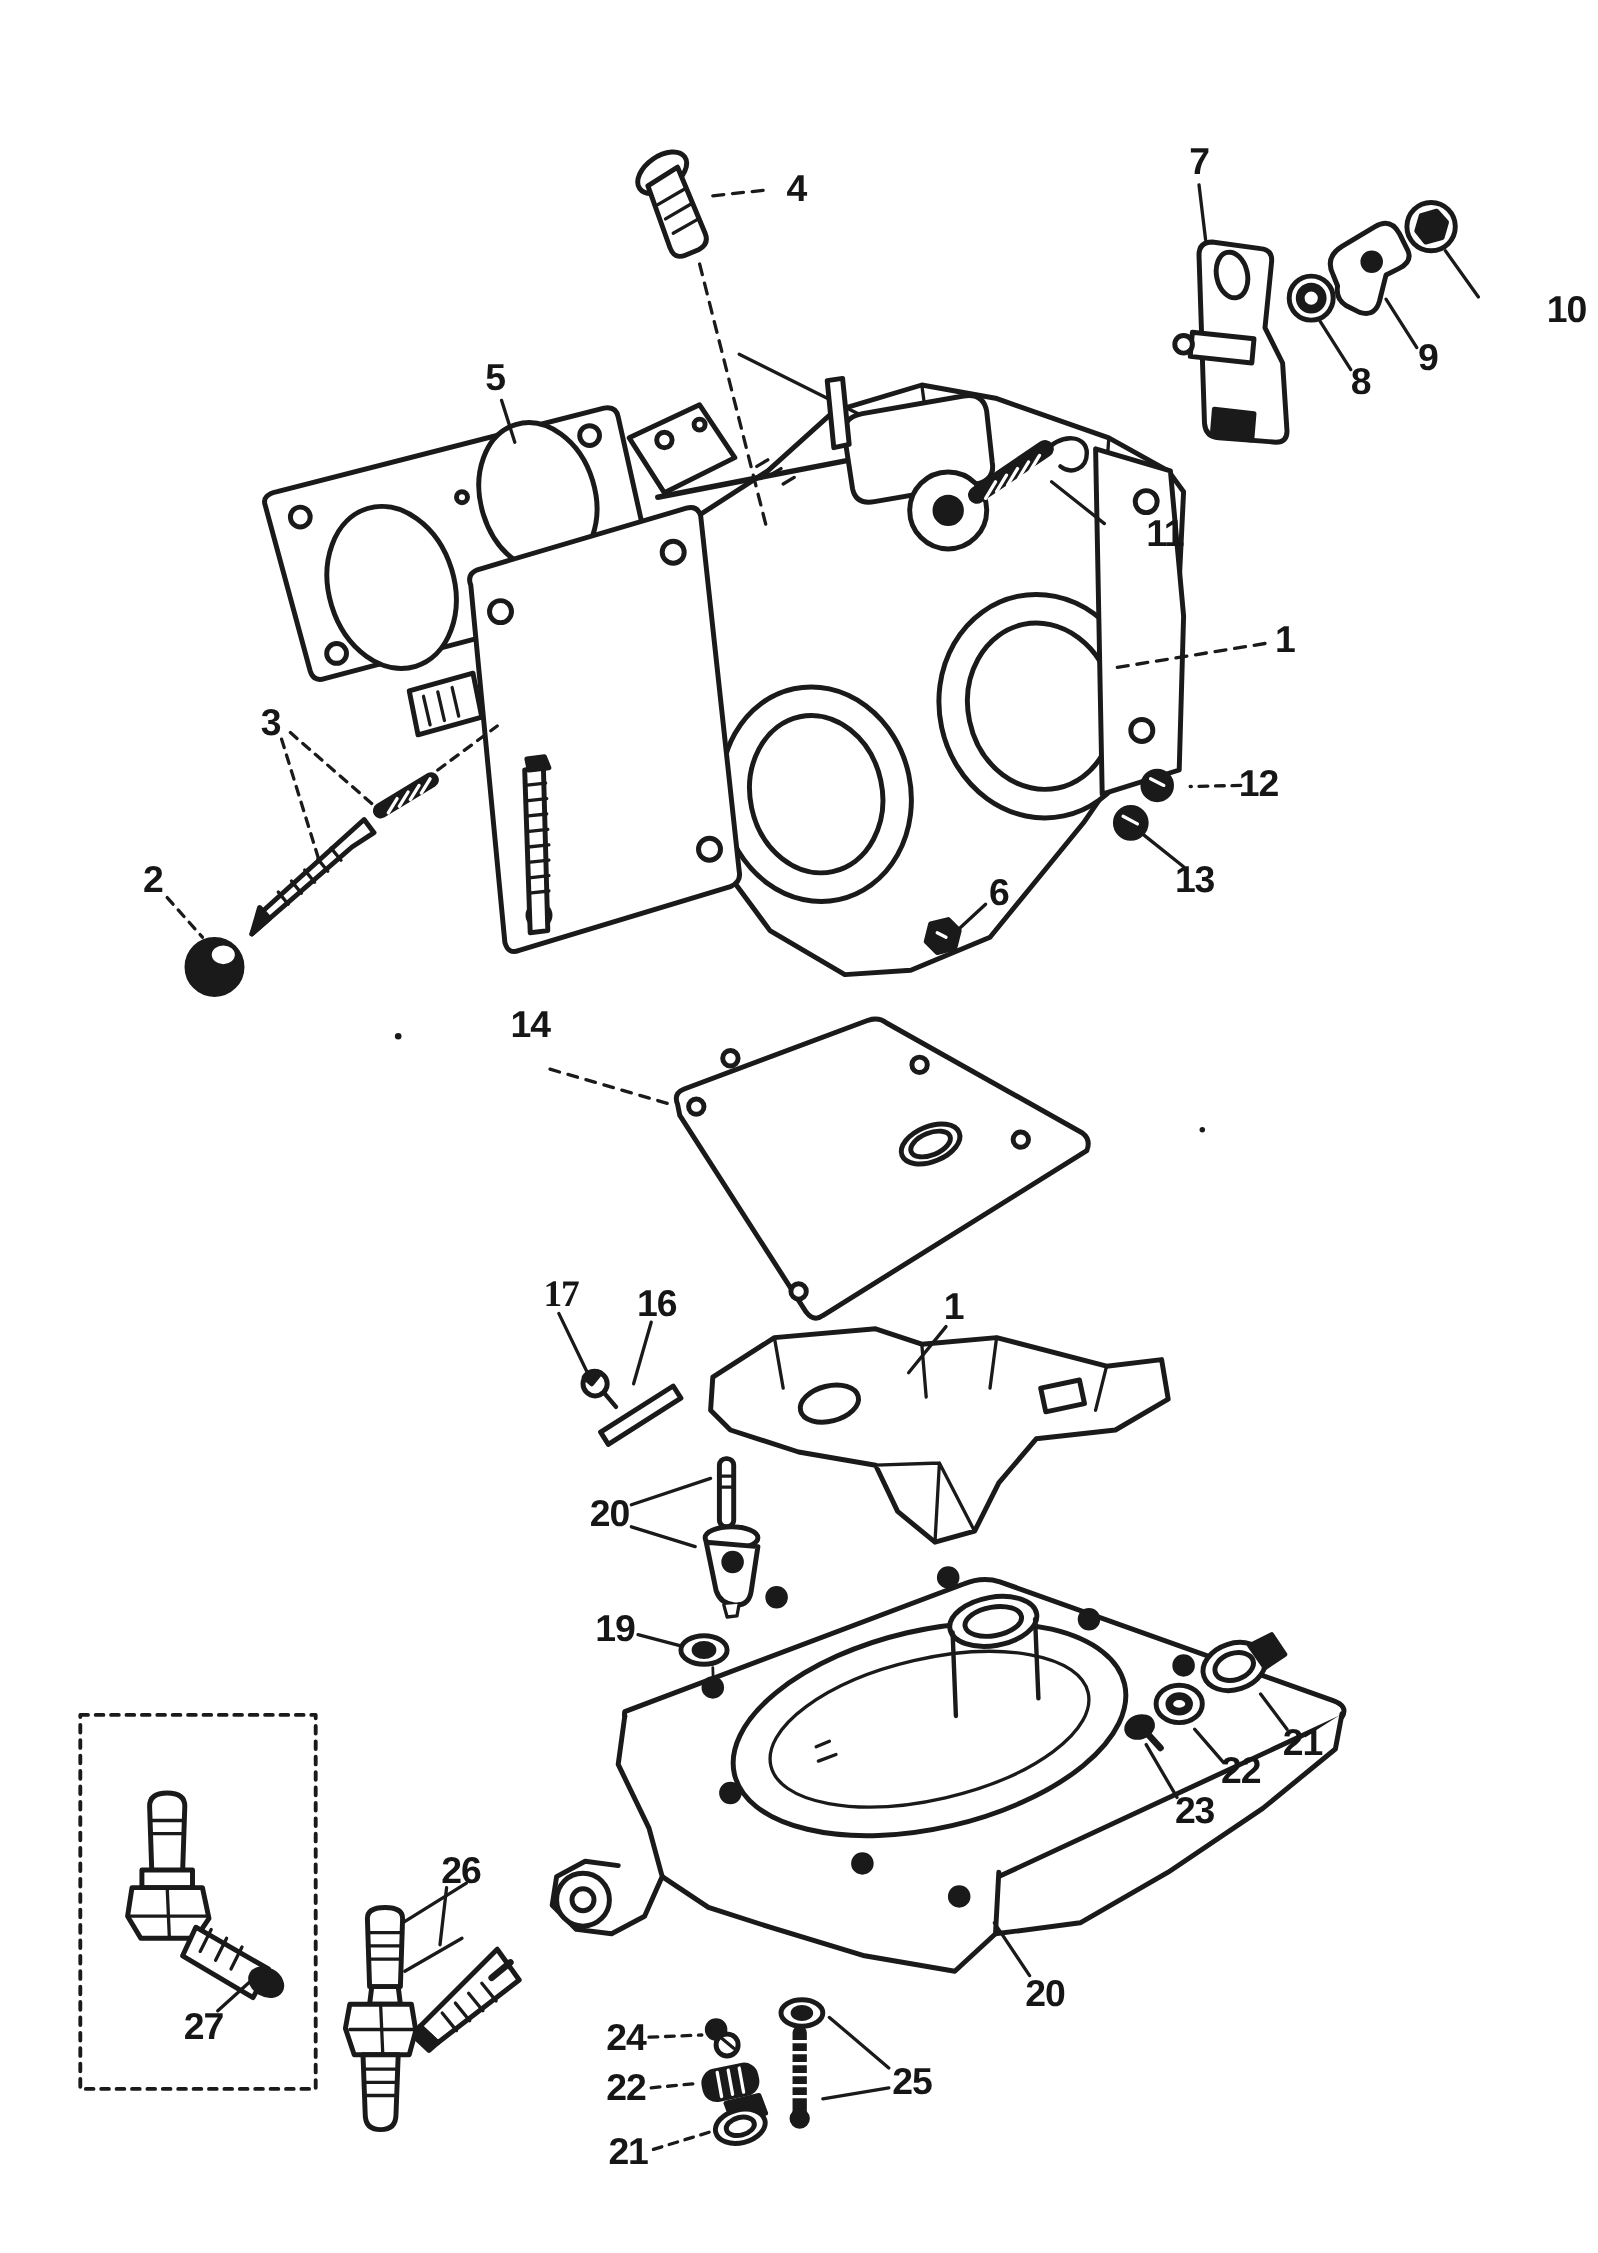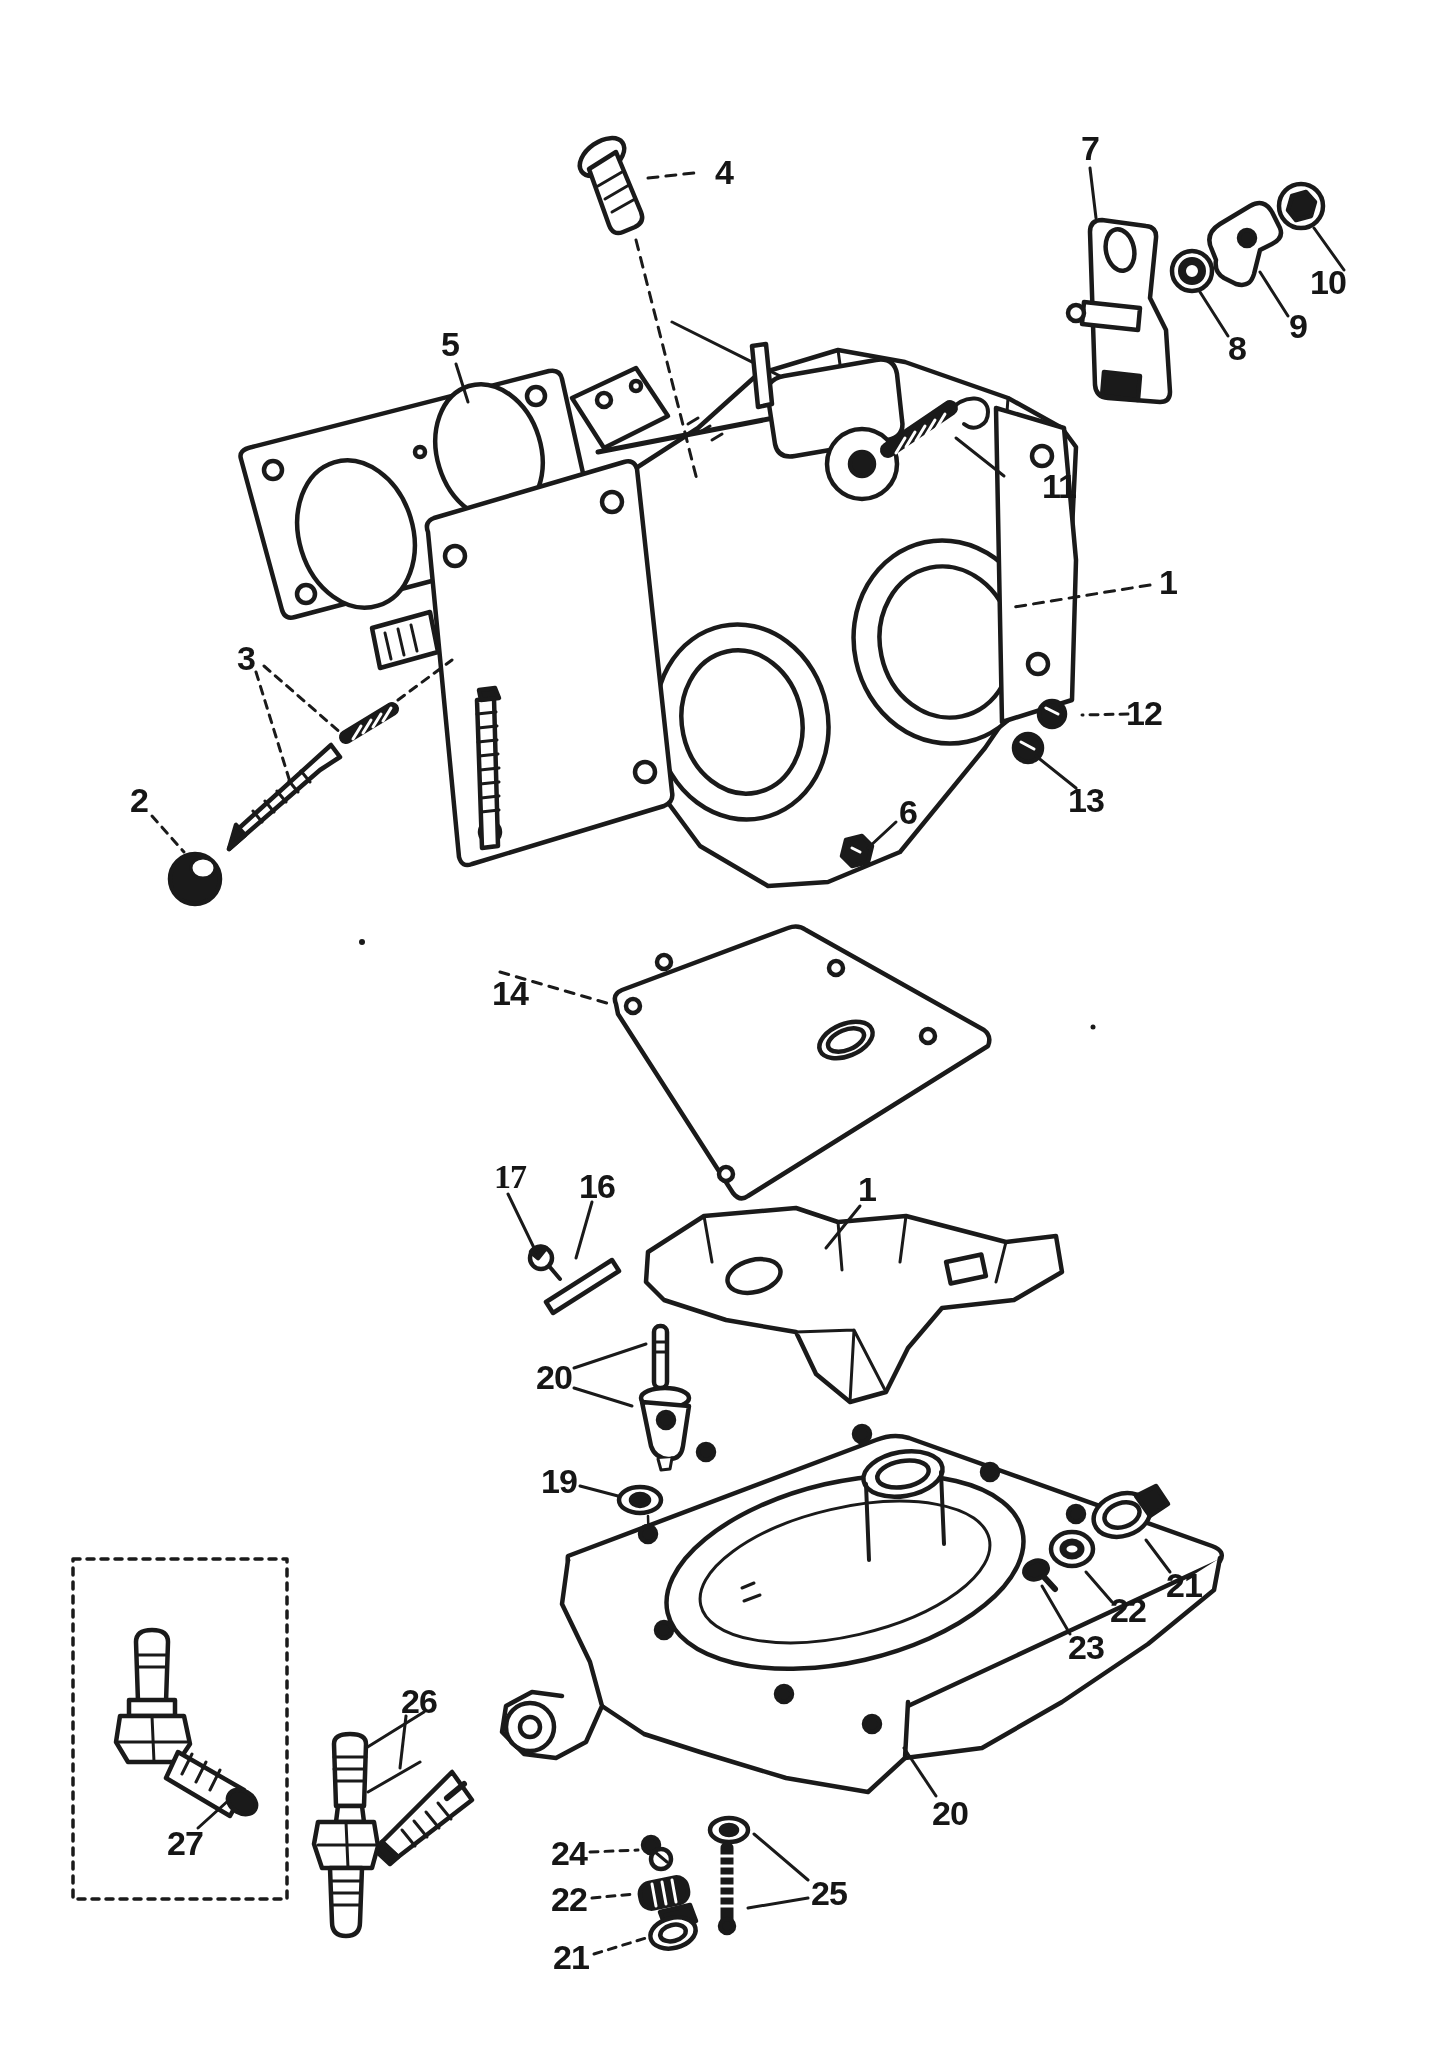--- a/index.html
+++ b/index.html
@@ -325,25 +325,25 @@
   <div id="callouts">
       <div class="callout" style="left: 1168px; top: 582px;">1</div>
       <div class="callout" style="left: 139px; top: 800px;">2</div>
       <div class="callout" style="left: 246px; top: 658px;">3</div>
       <div class="callout" style="left: 724px; top: 172px;">4</div>
       <div class="callout" style="left: 450px; top: 344px;">5</div>
       <div class="callout" style="left: 908px; top: 812px;">6</div>
       <div class="callout" style="left: 1090px; top: 148px;">7</div>
       <div class="callout" style="left: 1237px; top: 348px;">8</div>
       <div class="callout" style="left: 1298px; top: 326px;">9</div>
-      <div class="callout" style="left: 1328px; top: 282px;">10</div>
+      <div class="callout" style="left: 1424px; top: 282px;">10</div>
       <div class="callout" style="left: 1018px; top: 486px; margin-left: 41px;">11</div>
       <div class="callout" style="left: 1144px; top: 713px;">12</div>
       <div class="callout" style="left: 1086px; top: 800px;">13</div>
-      <div class="callout" style="left: 482px; top: 993px; margin-left: 28px;">14</div>
+      <div class="callout" style="left: 482px; top: 932px;">14</div>
       <div class="callout" style="left: 867px; top: 1189px;">1</div>
       <div class="callout" style="left: 597px; top: 1186px;">16</div>
       <div class="callout" style="left: 510px; top: 1177px; font-family: Liberation Serif, serif;">17</div>
       <div class="callout" style="left: 554px; top: 1377px;">20</div>
       <div class="callout" style="left: 559px; top: 1481px;">19</div>
       <div class="callout" style="left: 950px; top: 1813px;">20</div>
       <div class="callout" style="left: 1184px; top: 1585px;">21</div>
       <div class="callout" style="left: 1128px; top: 1610px;">22</div>
       <div class="callout" style="left: 1086px; top: 1647px;">23</div>
       <div class="callout" style="left: 569px; top: 1853px;">24</div>

